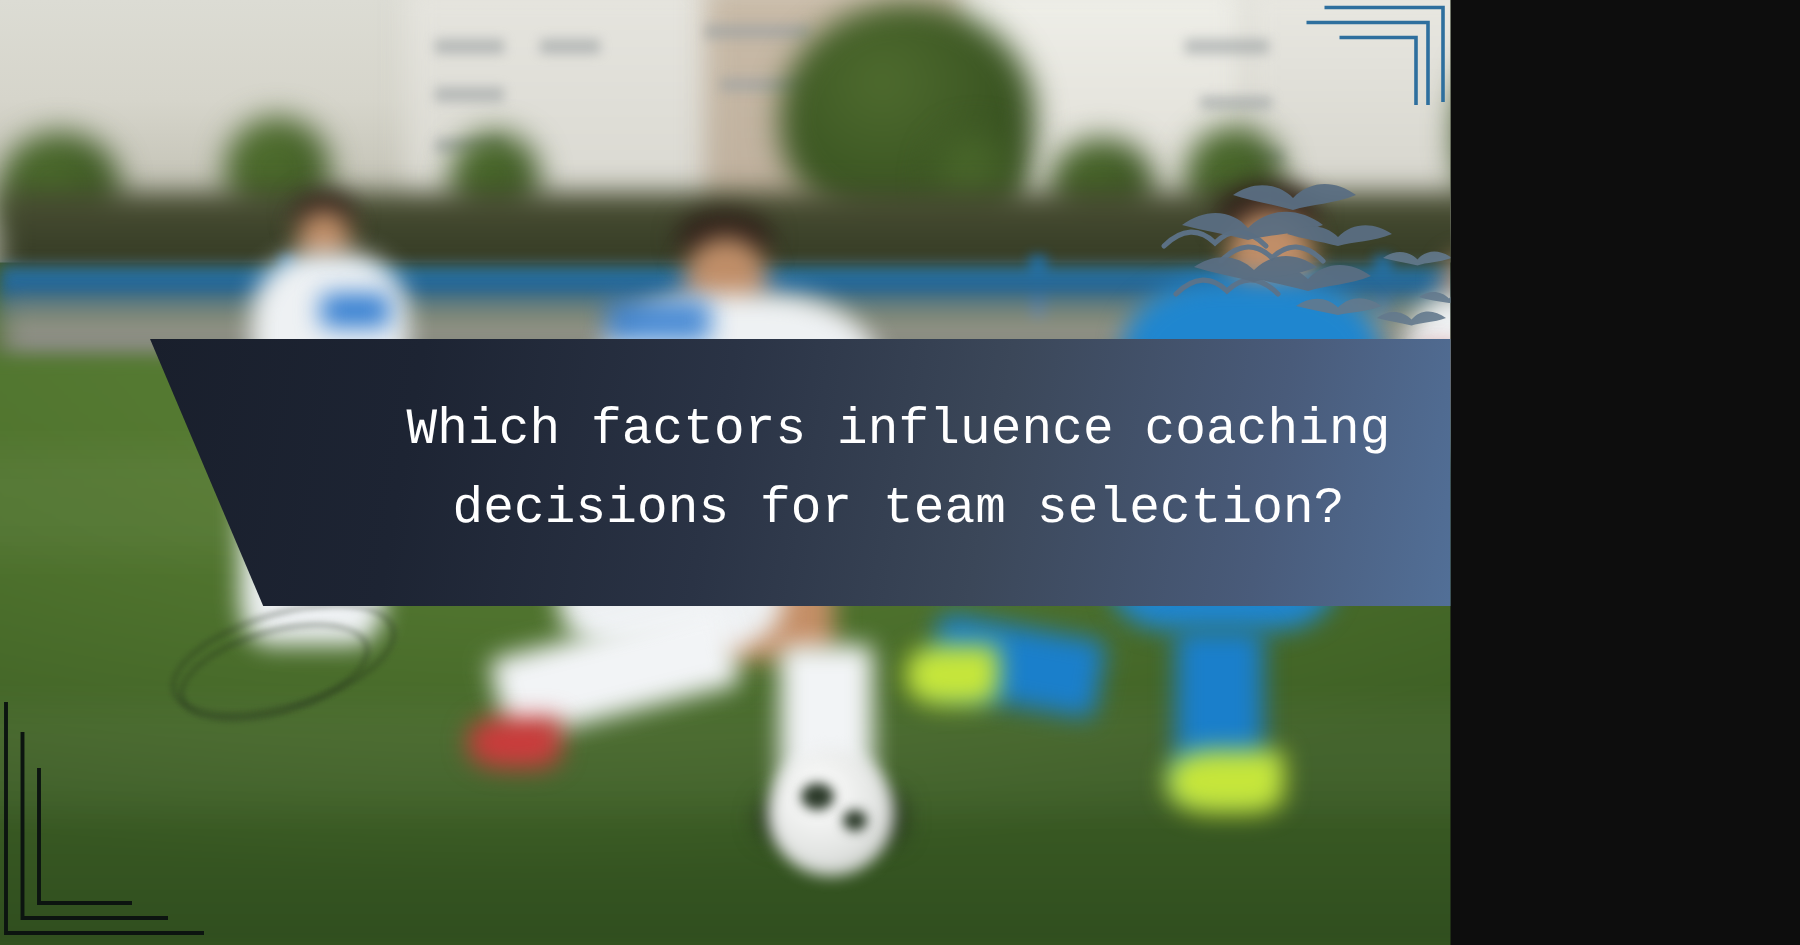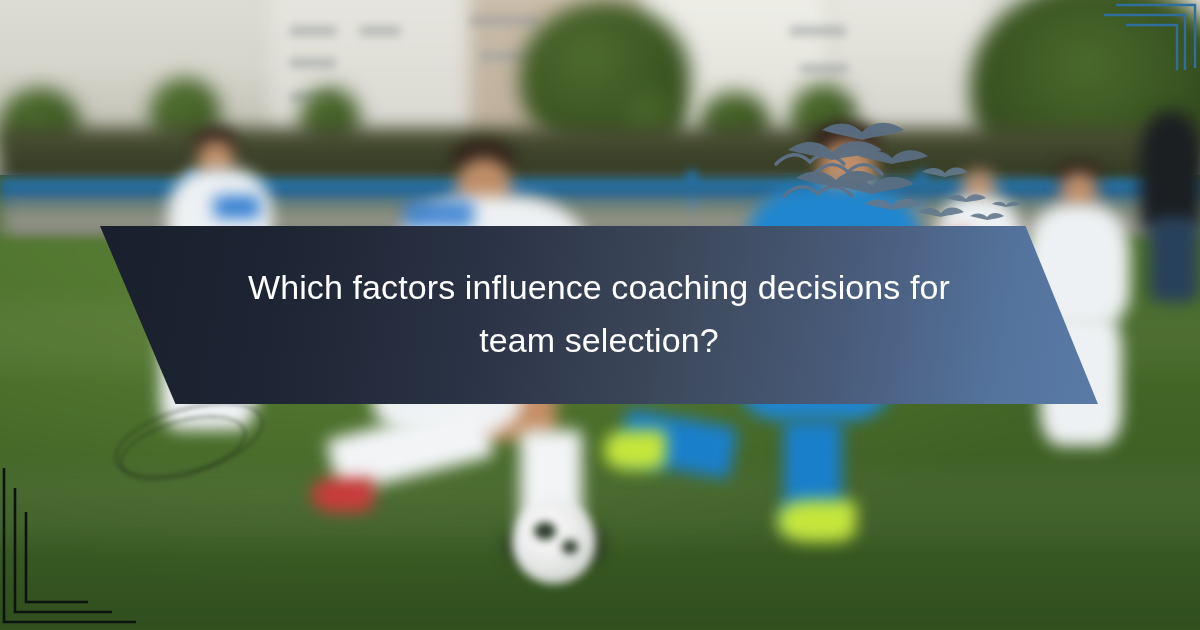--- a/index.html
+++ b/index.html
@@ -2,24 +2,24 @@
 <html><head>
 <meta charset="utf-8">
 <style>
   html, body {
     margin: 0;
     padding: 0;
     background: #0d0d0d;
   }
   #stage {
     position: relative;
-    width: 1200px;
+    width: 967px;
     height: 630px;
     overflow: hidden;
-    font-family: Liberation Sans, sans-serif;
+    font-family: Liberation Mono, monospace;
   }
 
   
   .photo {
     position: absolute;
     inset: 0;
     overflow: hidden;
     background: #4a6b2a;
   }
   .photo > * { position: absolute; }

